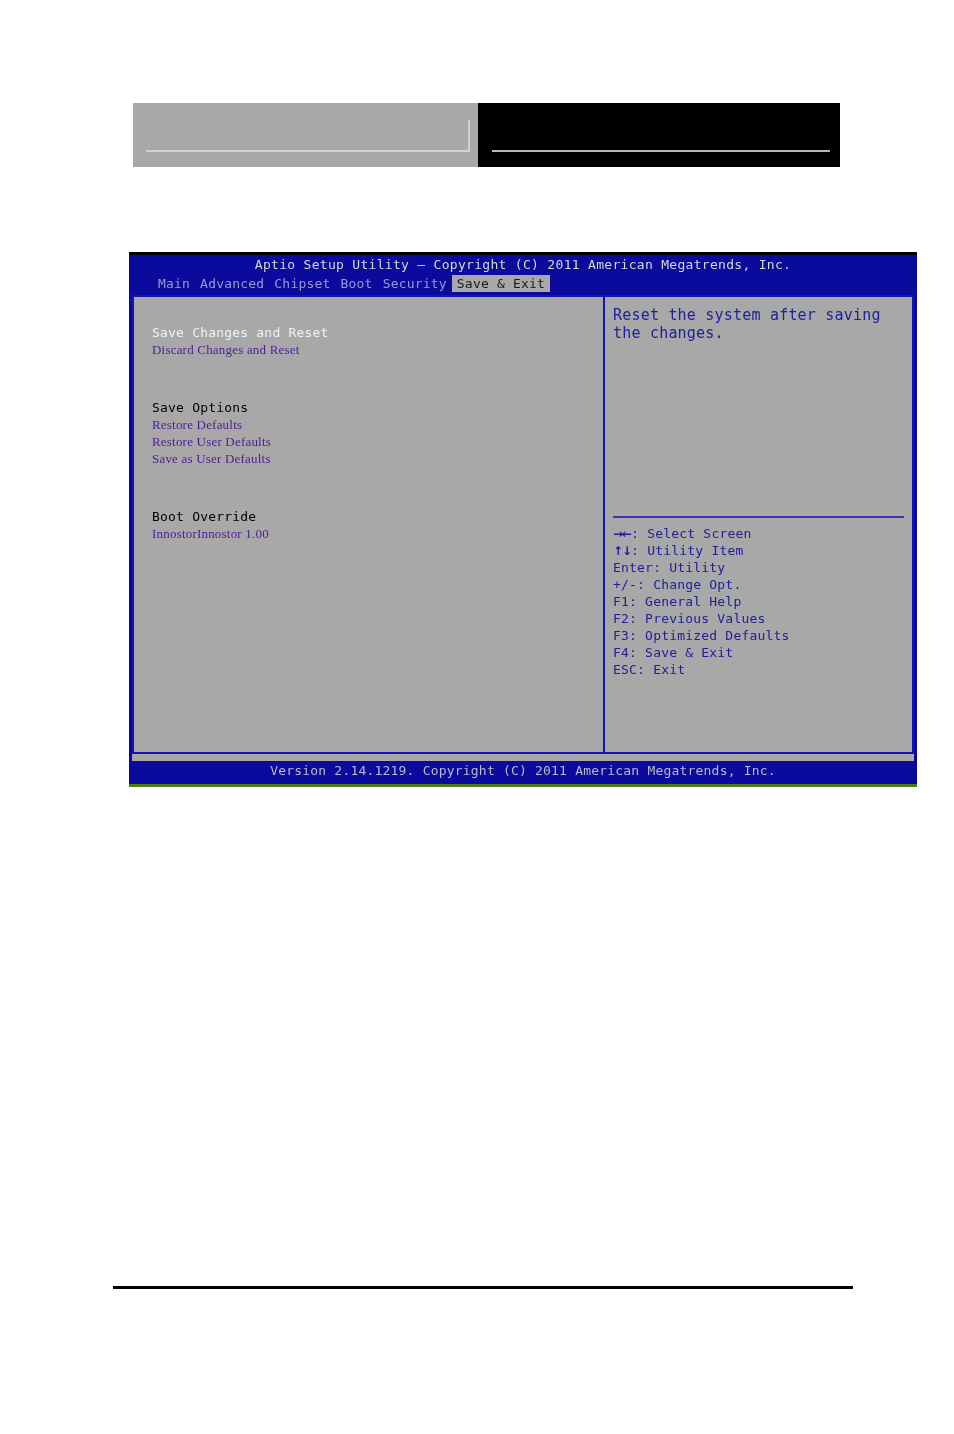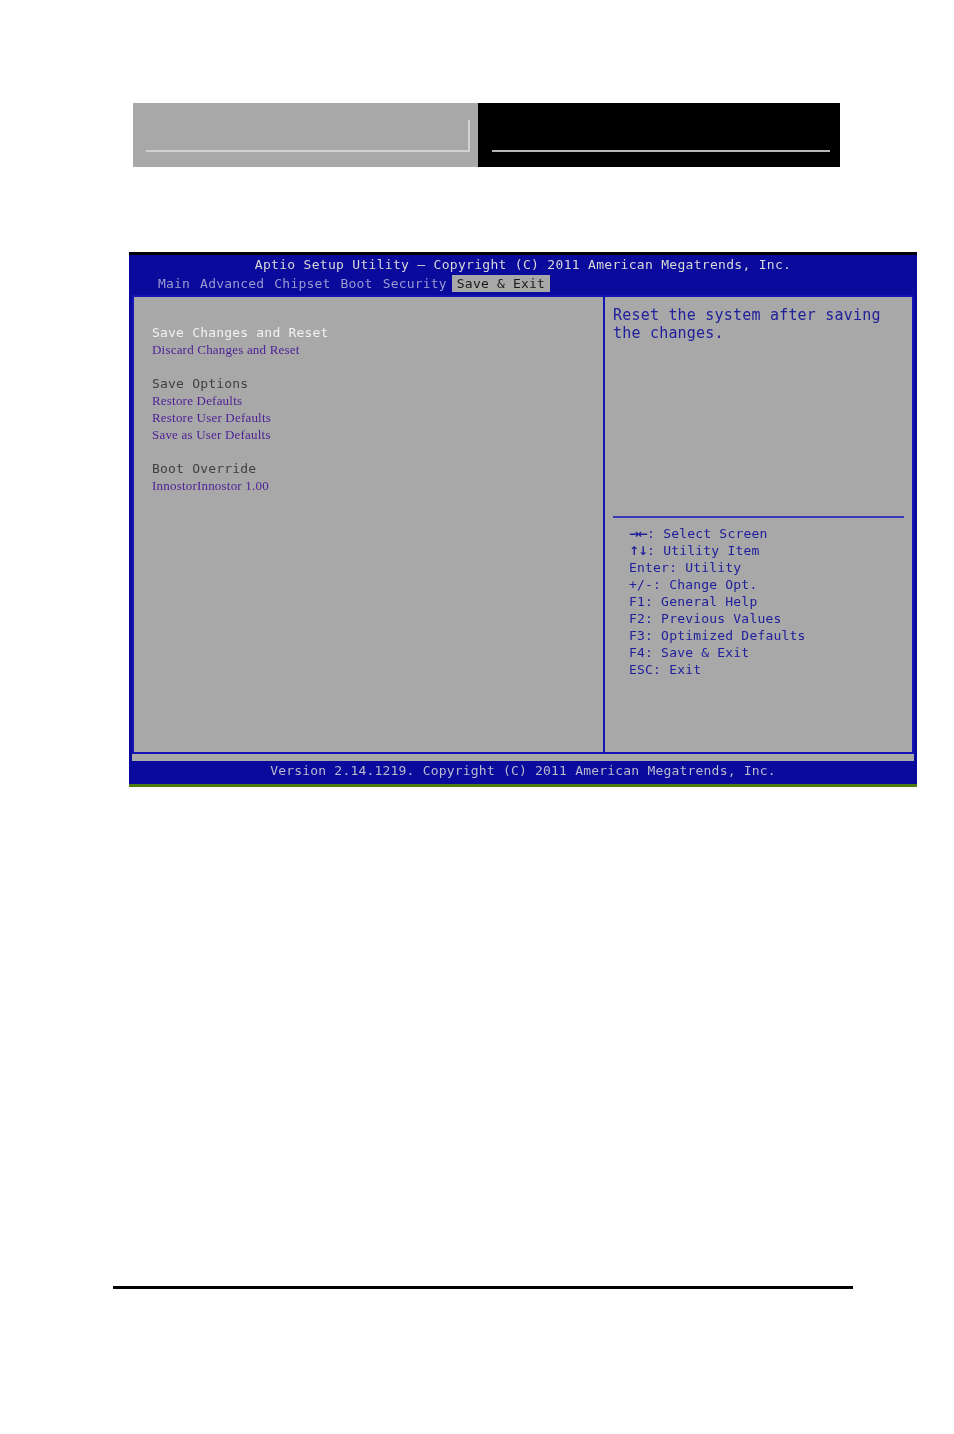--- a/index.html
+++ b/index.html
@@ -137,21 +137,21 @@
 
   .bios-line {
     font-size: 13px;
     line-height: 17px;
     height: 17px;
     white-space: nowrap;
     letter-spacing: 0.2px;
   }
   .bios-line.selected { color: #f2f2f2; }
   .bios-line.link     { color: #4c1d95; font-family: Liberation Serif, serif; }
-  .bios-line.section  { color: #404040; }
+  .bios-line.section  { color: #000000; margin-top: 24px; }
   .bios-line.spacer   { height: 17px; }
 
   .help-text {
     font-size: 15px;
     line-height: 18px;
     color: #20209c;
     letter-spacing: 0.2px;
     padding-right: 10px;
   }
 
@@ -170,21 +170,20 @@
     top: 228px;
     right: 4px;
   }
   .key-line {
     font-size: 13px;
     line-height: 17px;
     height: 17px;
     color: #20209c;
     white-space: nowrap;
     letter-spacing: 0.2px;
-    margin-left: 16px;
   }
   .key-glyph {
     font-family: "DejaVu Sans", sans-serif;
     font-size: 12px;
     font-weight: bold;
     letter-spacing: -1px;
   }
 
   #bios-footer {
     position: absolute;

